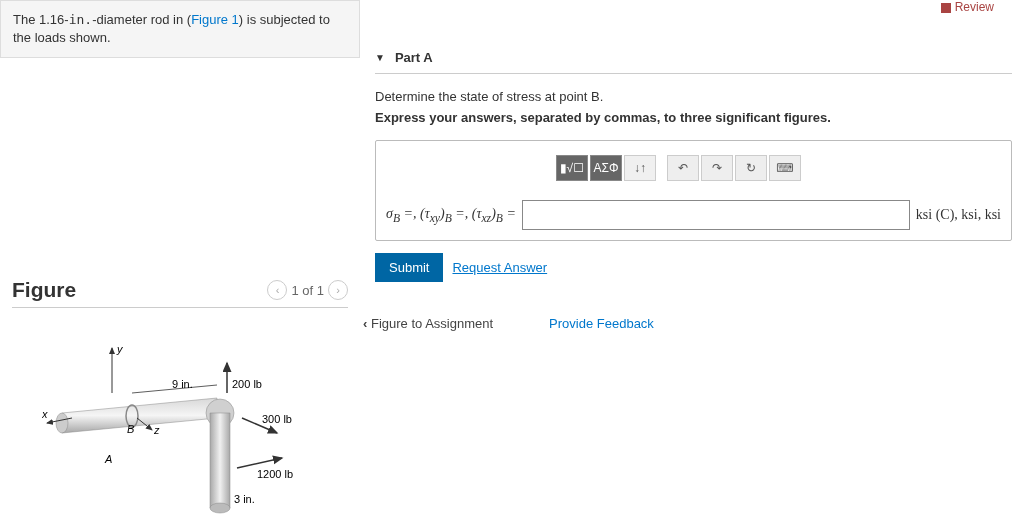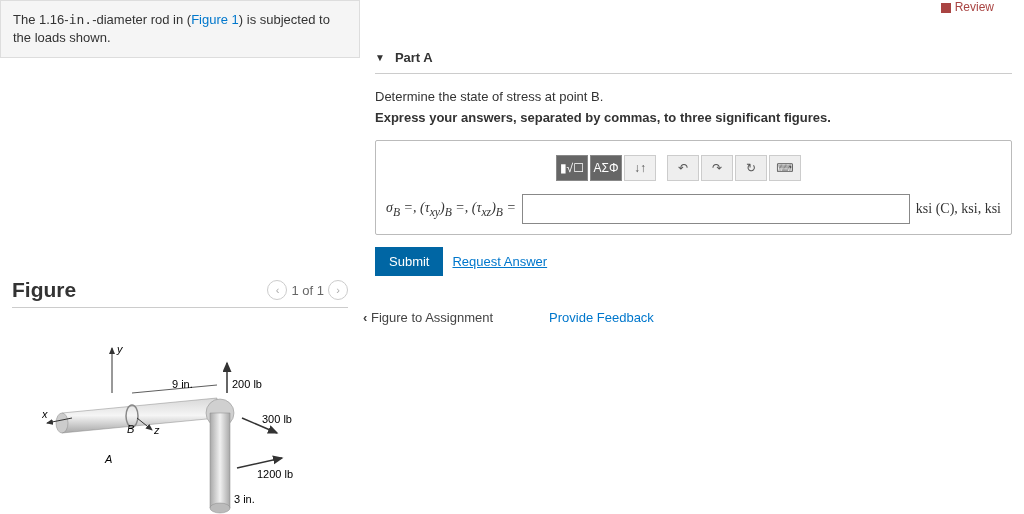--- a/index.html
+++ b/index.html
@@ -23,21 +23,21 @@
     .instruction2 { font-weight: bold; margin-bottom: 15px; }
     .answer-box { border: 1px solid #bbb; padding: 10px; border-radius: 2px; }
     .toolbar { display: flex; justify-content: space-between; padding: 4px 200px 4px 170px; }
     .tool-group { display: flex; gap: 2px; }
     .tool-btn { border: 1px solid #888; background: #666; color: #fff; min-width: 32px; height: 26px; display: flex; align-items: center; justify-content: center; font-size: 12px; cursor: pointer; }
     .tool-btn.light { background: #f0f0f0; color: #555; border-color:#ccc; }
     .tool-btn.gray { background: #eee; color: #555; border-color:#ccc; }
     .toolbar-row2 { display:flex; justify-content:space-between; padding: 4px 200px 4px 170px; margin-top:4px;}
     .vec-btn { border: 1px solid #888; background: #666; color: #fff; padding: 3px 8px; font-size: 12px; cursor: pointer; }
     .help-btn { border:1px solid #ccc; padding:2px 8px; color:#555; cursor:pointer; }
-    .equation-row { display: flex; align-items: center; margin-top: 9px; gap: 6px; }
+    .equation-row { display: flex; align-items: center; margin-top: 15px; gap: 6px; }
     .eq-label { font-style: italic; font-family: 'Times New Roman', serif; font-size: 14px; white-space: nowrap; }
     .answer-input { flex: 1; border: 1px solid #888; height: 30px; padding: 0 6px; }
     .unit-label { font-family: 'Times New Roman', serif; font-size: 14px; white-space: nowrap; }
     .buttons-row { margin-top: 12px; display: flex; align-items: center; gap: 9px; }
     .submit-btn { background: #0066a4; color: #fff; border: none; padding: 7px 14px; font-size: 13px; cursor: pointer; }
     .request-link { color: #0077cc; text-decoration: underline; cursor: pointer; text-align: right; }
     .footer-row { margin-top: 30px; display: flex; gap: 40px; margin-left:-20px;}
     .return-link { color: #444; cursor: pointer; padding:4px 8px;}
     .return-link::before { content:"‹ "; font-weight:bold;}
     .feedback-link { color: #0077cc; cursor: pointer; padding:4px 8px;}

